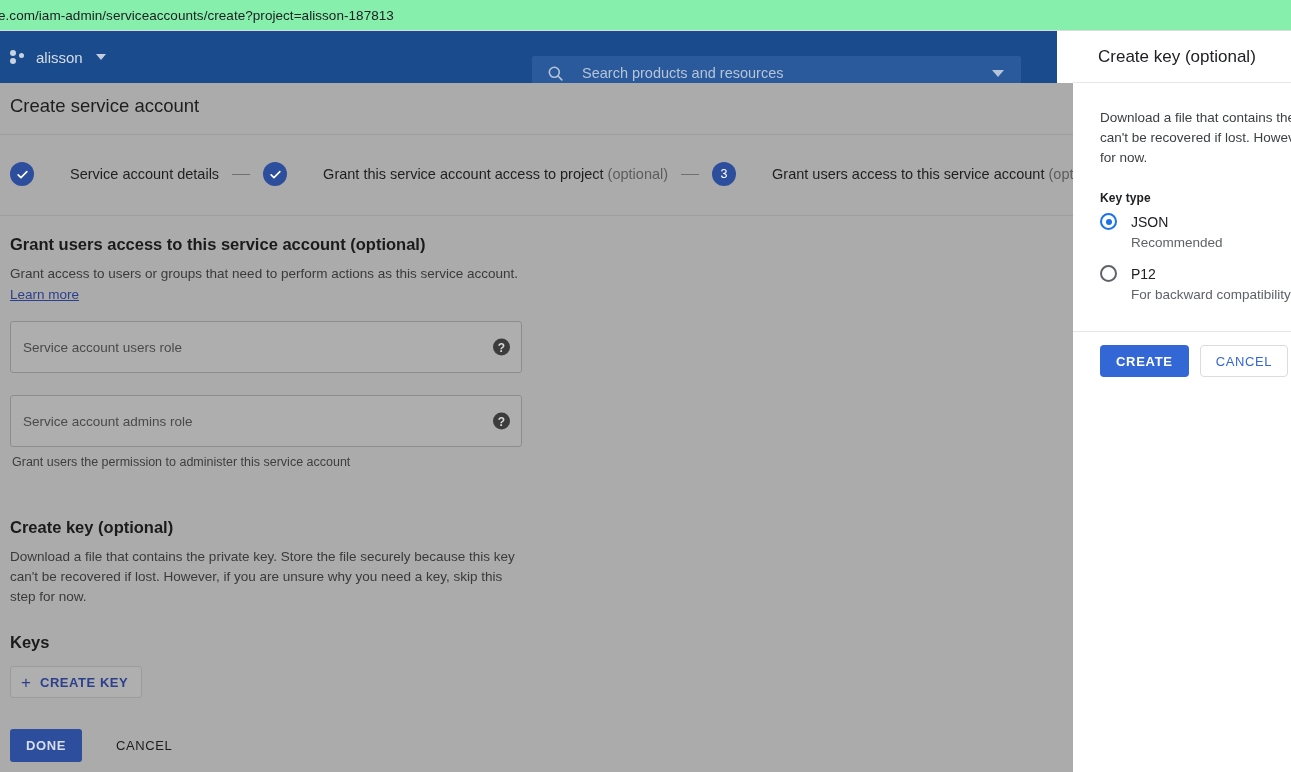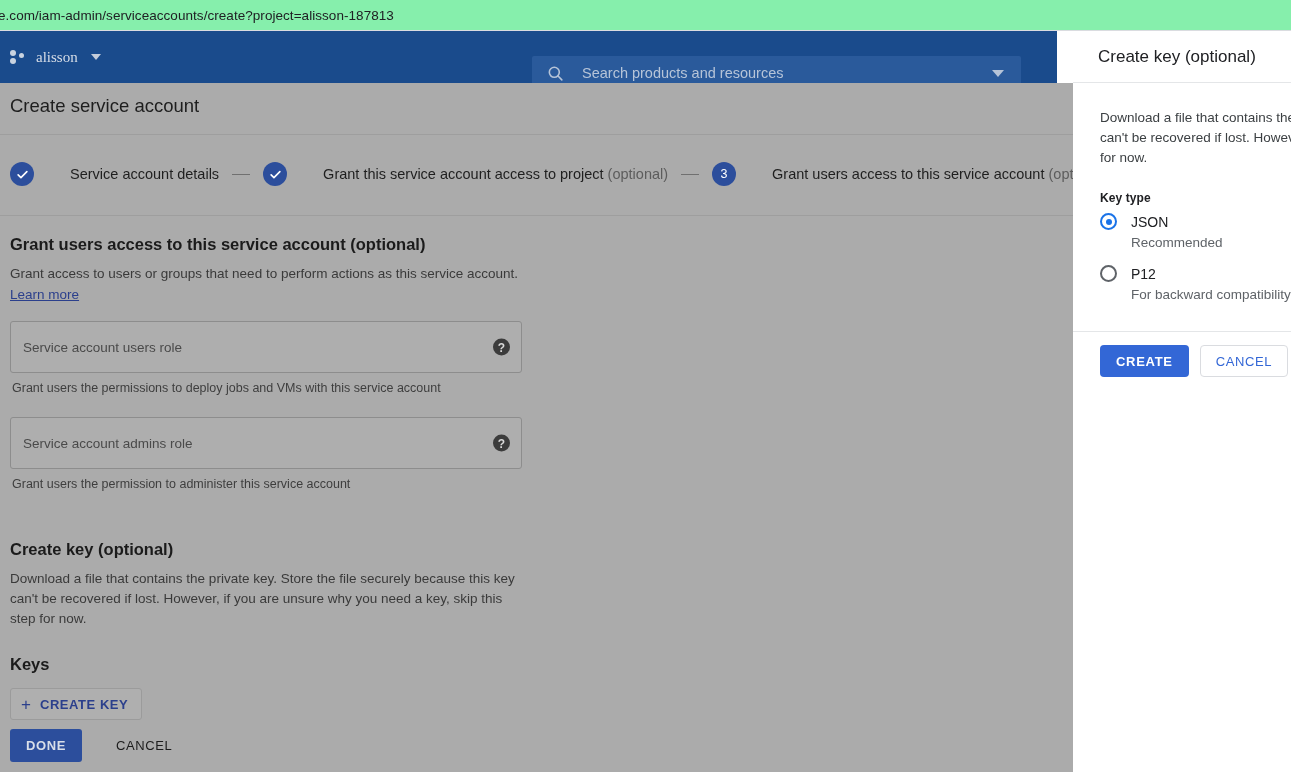--- a/index.html
+++ b/index.html
@@ -18,21 +18,21 @@
     display: flex; align-items: center;
   }
   .urlbar-text {
     font-size: 13.5px; color: #202124; white-space: nowrap;
     letter-spacing: 0.05px; padding-left: 0px; margin-left: -2px;
   }
 
   
   .appbar {
     position: absolute; left: 0; top: 31px; width: 1057px; height: 52px;
-    background: #1a4b8c; display: flex; align-items: center; font-family: Liberation Serif, serif;
+    background: #1a4b8c; display: flex; align-items: center;
   }
   .project-chip {
     display: flex; align-items: center; gap: 9px;
     padding: 4px 10px 4px 8px; margin-left: 2px; cursor: pointer;
   }
   .cloud-dots { position: relative; width: 17px; height: 15px; flex: 0 0 auto; }
   .cloud-dots i {
     position: absolute; background: #c9d3e0; border-radius: 50%; display: block;
   }
   .cloud-dots i.d1 { width: 6px; height: 6px; left: 0; top: 0; }
@@ -271,21 +271,20 @@
 
       <div class="h2">Grant users access to this service account (optional)</div>
       <div class="body-text">Grant access to users or groups that need to perform actions as this service account.</div>
       <a class="link">Learn more</a>
 
       <div style="height:18px"></div>
       <div class="field">
         <span class="field-label">Service account users role</span>
         <span class="help-icon">?</span>
       </div>
-      <div class="field-hint">Grant users the permissions to deploy jobs and VMs with this service account</div>
 
       <div style="height:22px"></div>
       <div class="field">
         <span class="field-label">Service account admins role</span>
         <span class="help-icon">?</span>
       </div>
       <div class="field-hint">Grant users the permission to administer this service account</div>
 
       <div style="height:30px"></div>
       <div class="h2">Create key (optional)</div>

